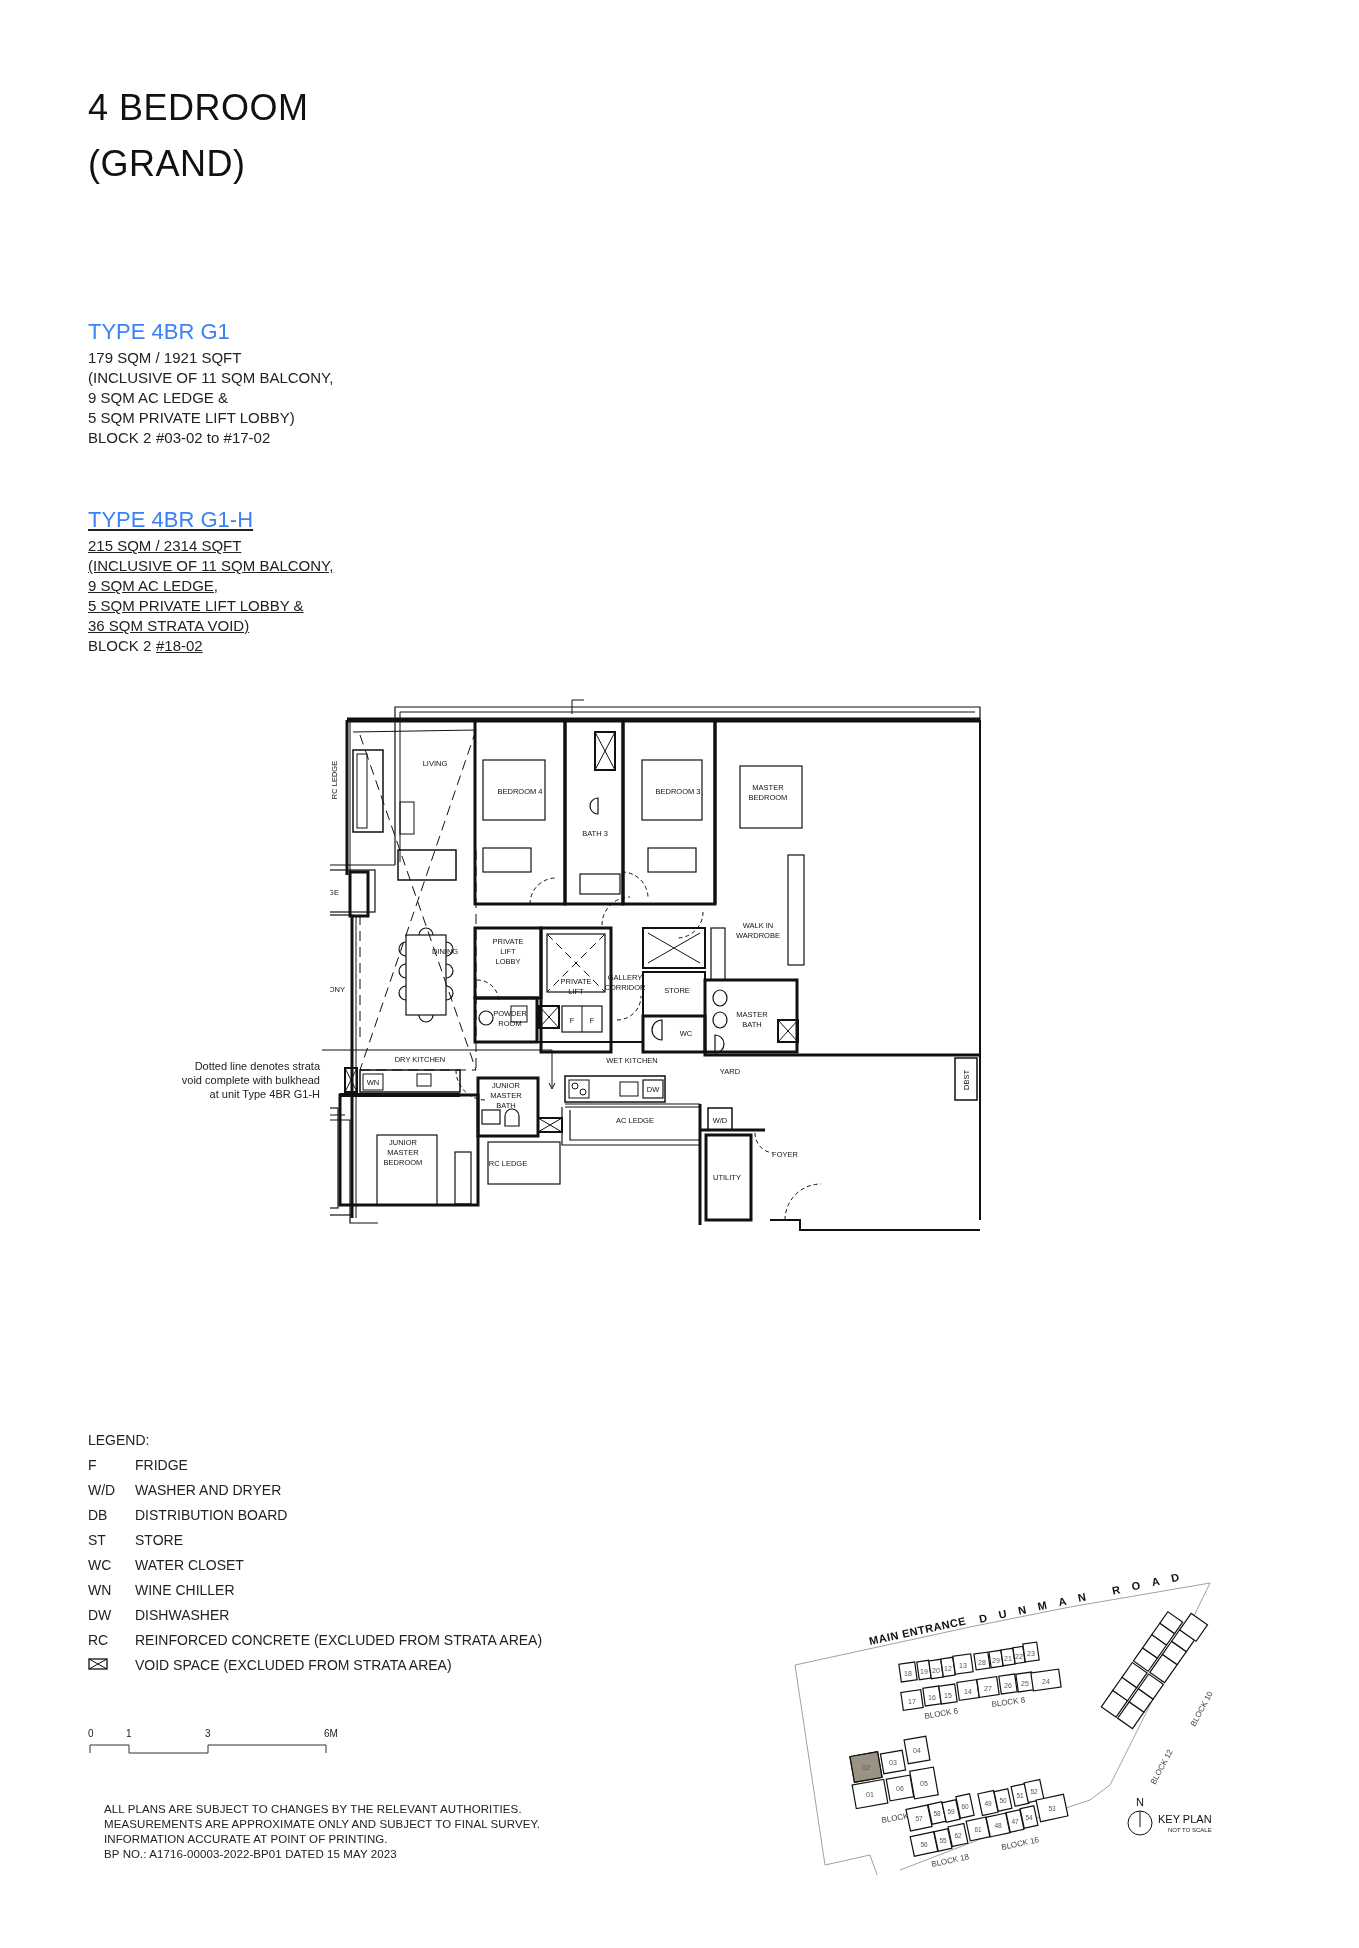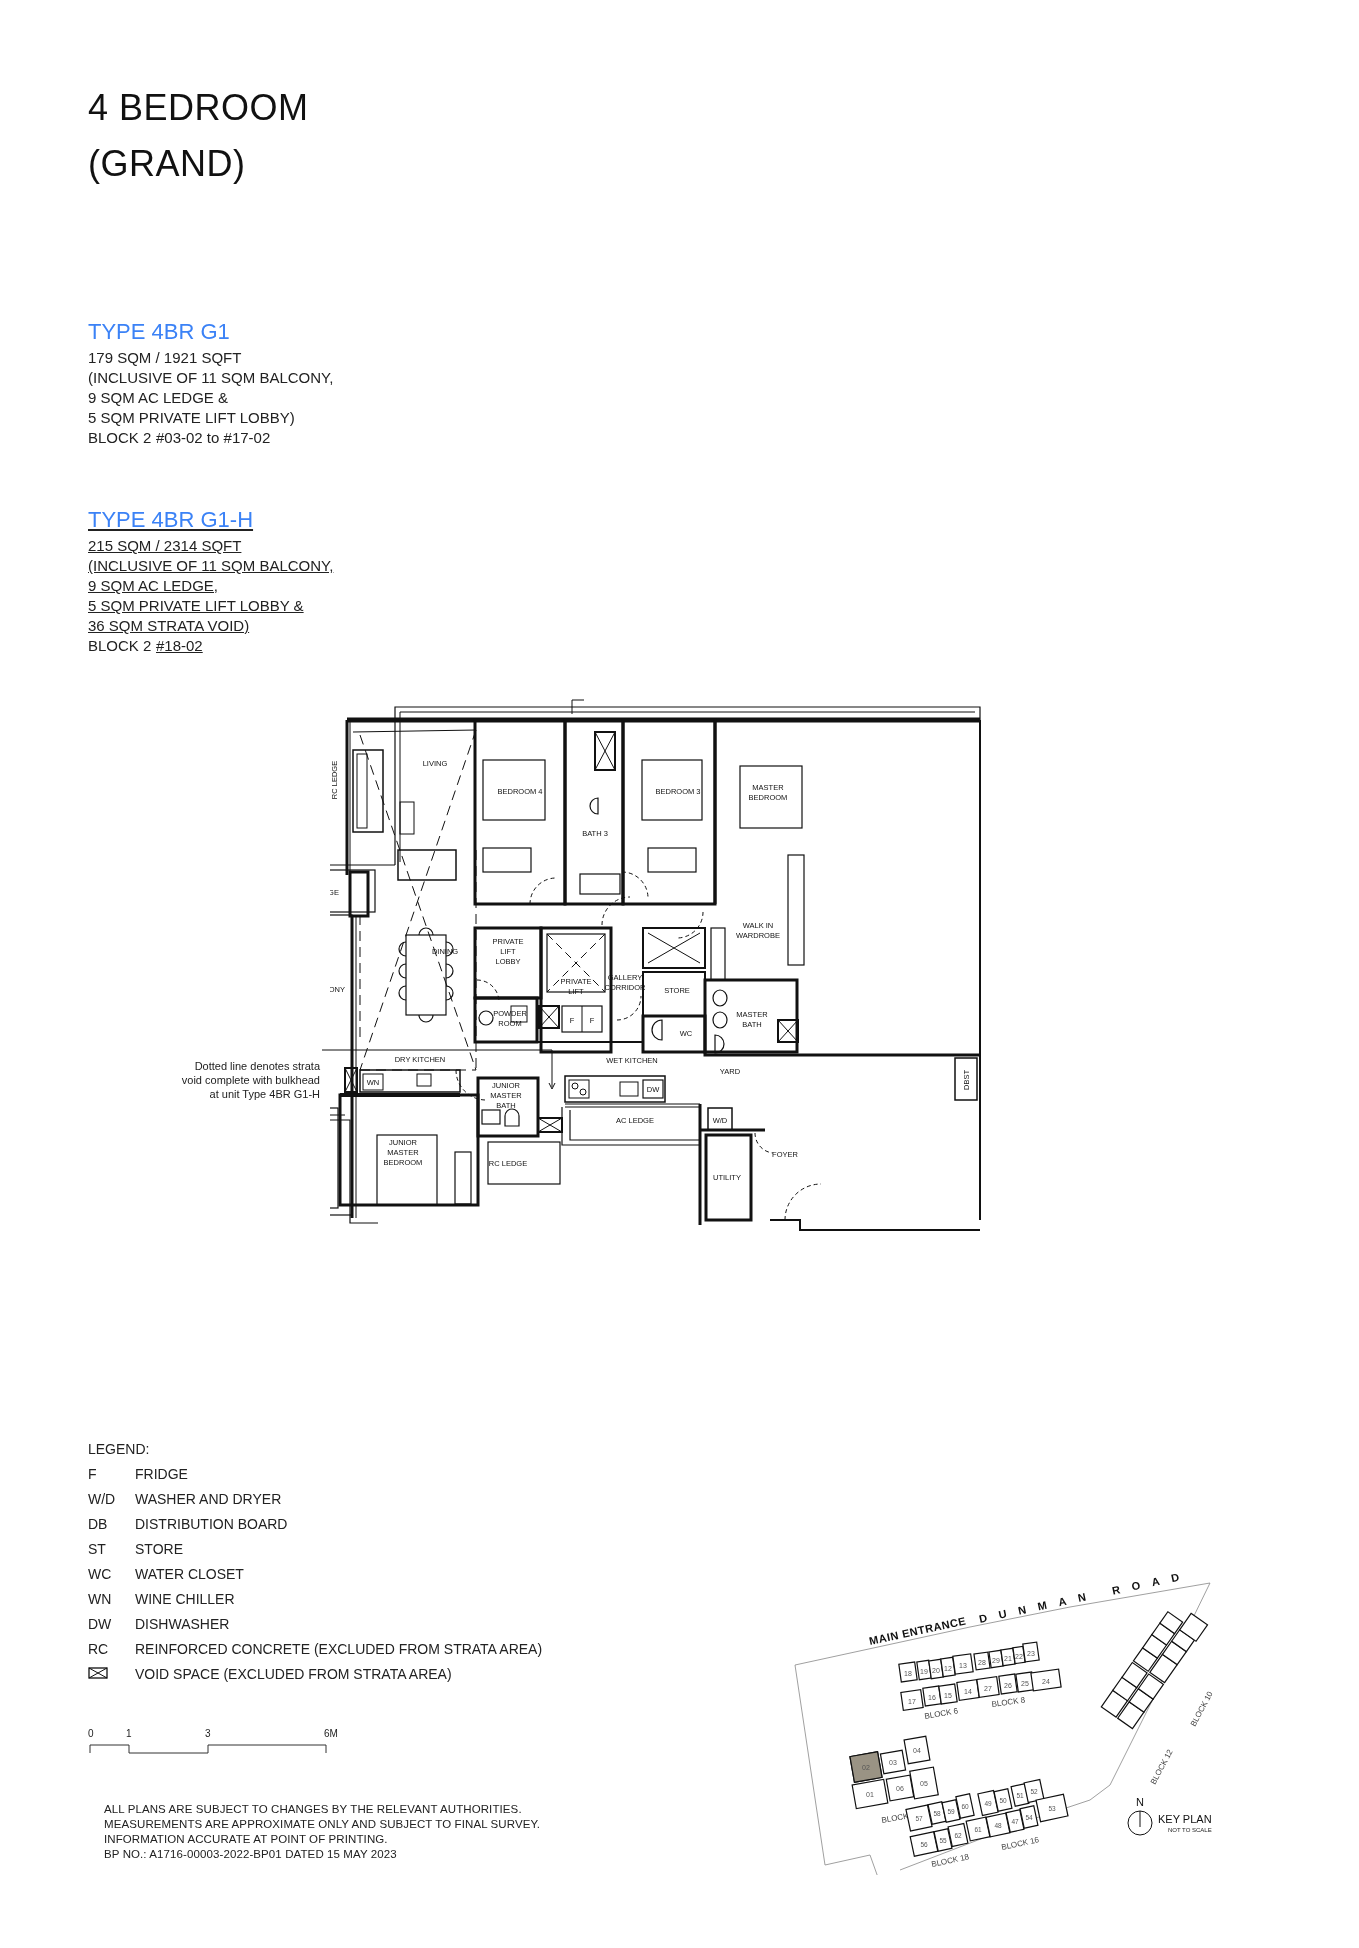--- a/index.html
+++ b/index.html
@@ -9,21 +9,21 @@
   .title { left: 88px; top: 80px; font-size: 36px; line-height: 56px; font-weight: 400; letter-spacing: 0.5px; color: #111; }
   .title div { white-space: nowrap; }
   .type-block { left: 88px; font-size: 15px; line-height: 20px; color: #222; }
   .type-name { font-size: 22px; line-height: 28px; color: #3b82f6; margin-bottom: 2px; }
   .type-line { white-space: nowrap; }
   .unit-row span.blk { display: inline-block; width: 68px; }
   .plan { left: 330px; top: 690px; width: 680px; height: 560px; }
   .plan svg text { font-family: "Liberation Sans", sans-serif; fill: #111; }
   .note { left: 150px; top: 1036px; width: 170px; text-align: right; font-size: 11px; line-height: 14px; color: #222; margin-top: 23px; }
   .legend { left: 88px; top: 1428px; font-size: 14px; line-height: 25px; color: #222; }
-  .legend-title { margin-bottom: 0; margin-top: 9px; }
+  .legend-title { margin-bottom: 0; }
   .legend-row { display: flex; white-space: nowrap; }
   .legend-abbr { width: 47px; }
   .scale { left: 88px; top: 1728px; width: 260px; height: 40px; }
   .scale-label { position: absolute; top: 0; font-size: 10px; color: #222; }
   .disclaimer { left: 104px; top: 1802px; font-size: 11.5px; line-height: 15px; color: #222; letter-spacing: 0.1px; }
   .keyplan { left: 770px; top: 1545px; width: 450px; height: 330px; }
   .keyplan svg text { font-family: "Liberation Sans", sans-serif; }
 </style>
 </head>
 <body>

